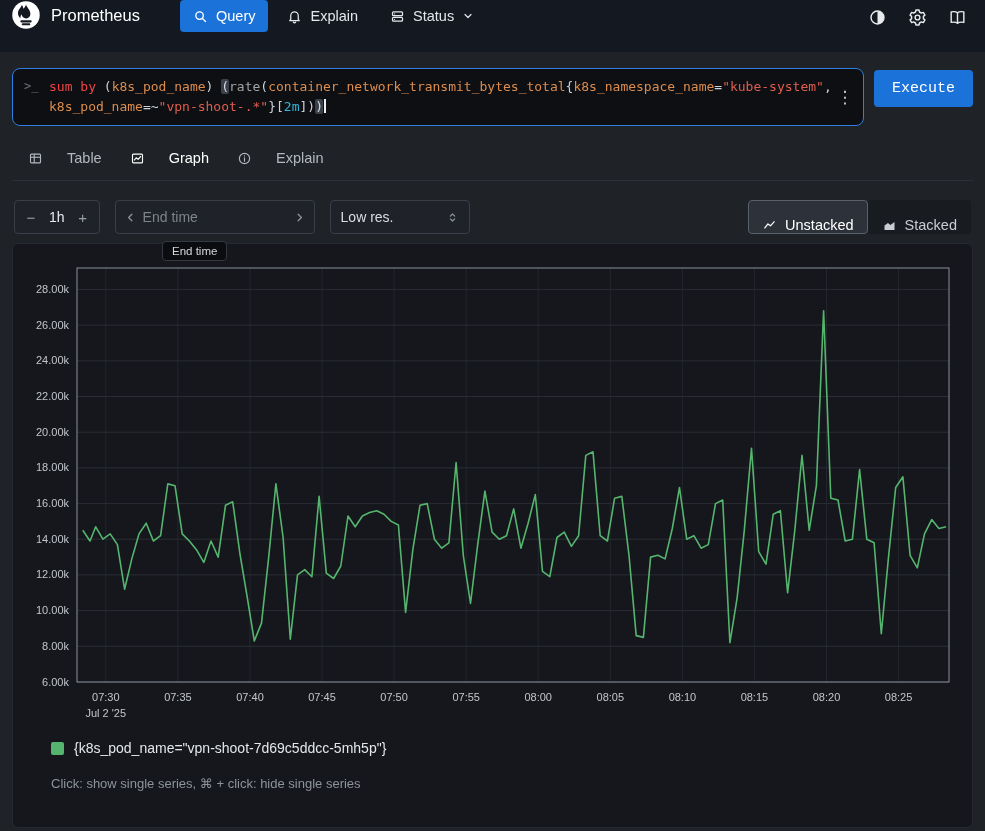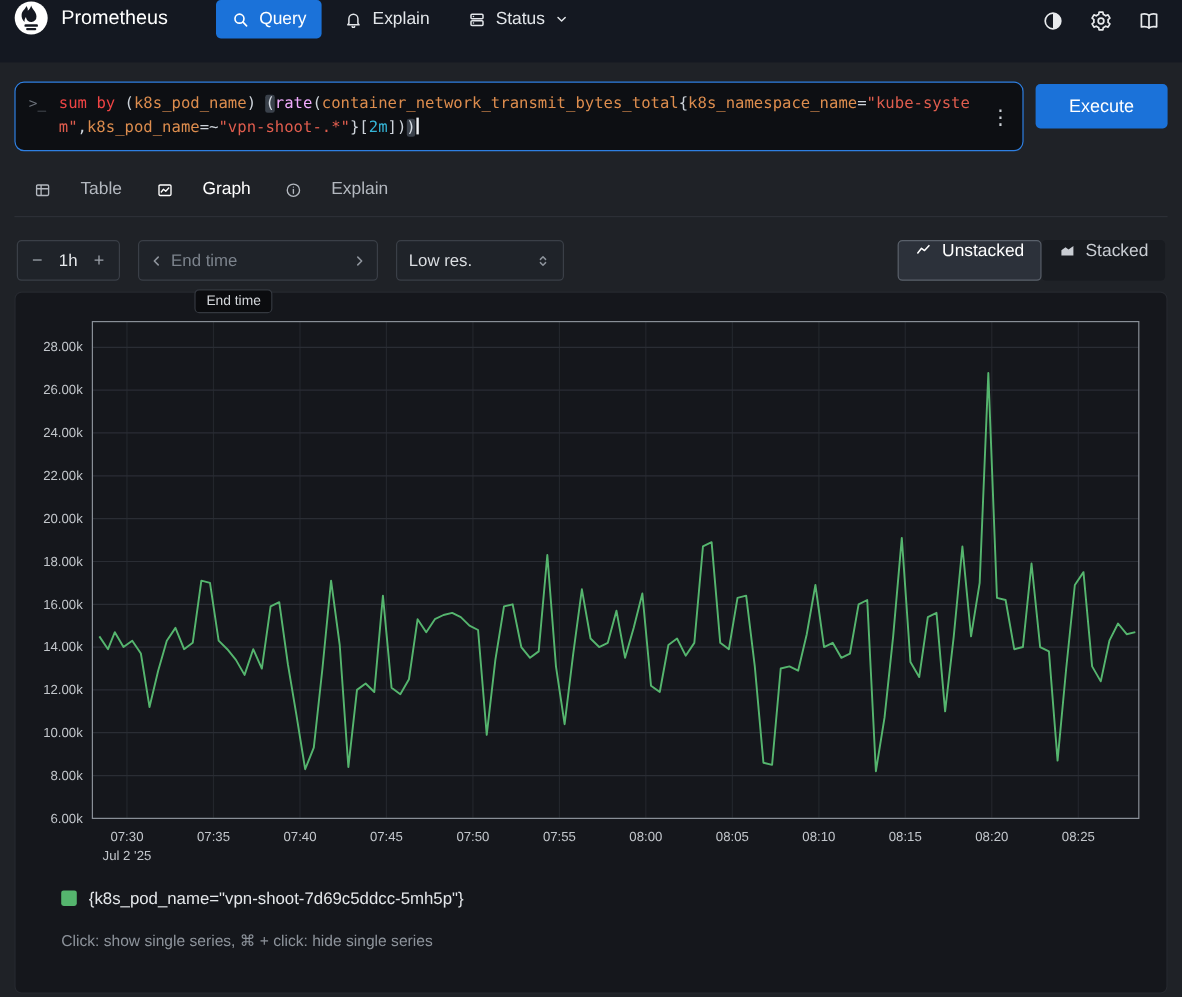--- a/index.html
+++ b/index.html
@@ -39,34 +39,34 @@
     flex:1; position:relative; background:#0d0f13;
     border:1.5px solid #2e7fe1; border-radius:8px;
     min-height:54px; padding:8px 30px 8px 36px;
   }
   .prompt { position:absolute; left:11px; top:10px; color:#6b7179;
     font-family:"DejaVu Sans Mono", monospace; font-size:12px; }
   .query-code {
     font-family:"DejaVu Sans Mono", monospace; font-size:13px; line-height:1.55;
     color:#cdd3da; word-break:break-all; white-space:pre-wrap;
   }
-  .tok-kw{color:#ef4444} .tok-fn{color:#f0abfc} .tok-metric{color:#dd8d4e}
+  .tok-kw{color:#ef4444} .tok-fn{color:#a3a3a3} .tok-metric{color:#dd8d4e}
   .tok-lbl{color:#dd8d4e} .tok-str{color:#e05d4e} .tok-dur{color:#35b6d8}
   .tok-p{color:#cdd3da}
   .tok-match{color:#d6dce3;background:#3a414b;border-radius:2px}
   .caret{ display:inline-block; width:2px; height:14px; background:#eef1f4;
     vertical-align:-2px; margin-left:1px; animation:blink 1.1s steps(1) infinite; }
   @keyframes blink { 50% { opacity:0; } }
   .kebab { position:absolute; right:6px; top:50%; transform:translateY(-50%);
     background:transparent; border:none; color:#cbd0d6; font-size:17px; cursor:pointer;
     width:24px; height:28px; border-radius:4px; }
   .execute-btn {
     background:#1b72d9; color:#fff; border:none; border-radius:4px;
-    font-size:15px; padding:0 28px; height:37px; margin-top:2px; cursor:pointer;
-    font-family:Liberation Sans, sans-serif;
+    font-size:15px; padding:0 18px; height:37px; margin-top:2px; cursor:pointer;
+    font-family:Liberation Mono, monospace;
   }
 
   
   .tabs { display:flex; gap:28px; margin:20px 6px 0; padding:0 10px; }
   .tab { display:flex; align-items:center; gap:24px; background:transparent; border:none;
     color:#b3b8bf; font-size:14.5px; cursor:pointer; padding:4px 0; font-family:inherit; }
   .tab.active { color:#ffffff; }
   .divider { border-bottom:1px solid #2c2f36; margin-top:10px; }
 
   
@@ -81,21 +81,21 @@
   .duration { padding:0 4px; color:#e8eaed; }
   .endtime { width:200px; justify-content:space-between; padding:0 8px; gap:6px; }
   .endtime input { background:transparent; border:none; outline:none; flex:1;
     color:#dadde1; font-size:14px; font-family:inherit; min-width:0; }
   .endtime input::placeholder { color:#7c838c; }
   .chev-btn { background:transparent; border:none; color:#8d939b; cursor:pointer;
     display:flex; align-items:center; }
   .resolution { width:140px; justify-content:space-between; padding:0 10px; cursor:pointer; }
   .stack-toggle { margin-left:auto; display:flex; }
   .seg {
-    height:34px; display:flex; align-items:flex-start; gap:8px; padding:0 13px;
+    height:34px; display:flex; align-items:flex-end; gap:8px; padding:0 13px;
     font-size:14.5px; border-radius:4px; cursor:pointer; border:1px solid transparent;
     background:#181b20; color:#c9cdd3; font-family:inherit;
   }
   .seg.active { background:#2c313a; border-color:#5a616b; color:#ffffff; }
 
   .tooltip {
     position:absolute; left:148px; top:41px; z-index:5;
     background:#0b0c0f; border:1px solid #34383f; border-radius:4px;
     padding:3px 9px; font-size:11.5px; color:#d4d7db; white-space:nowrap;
   }

